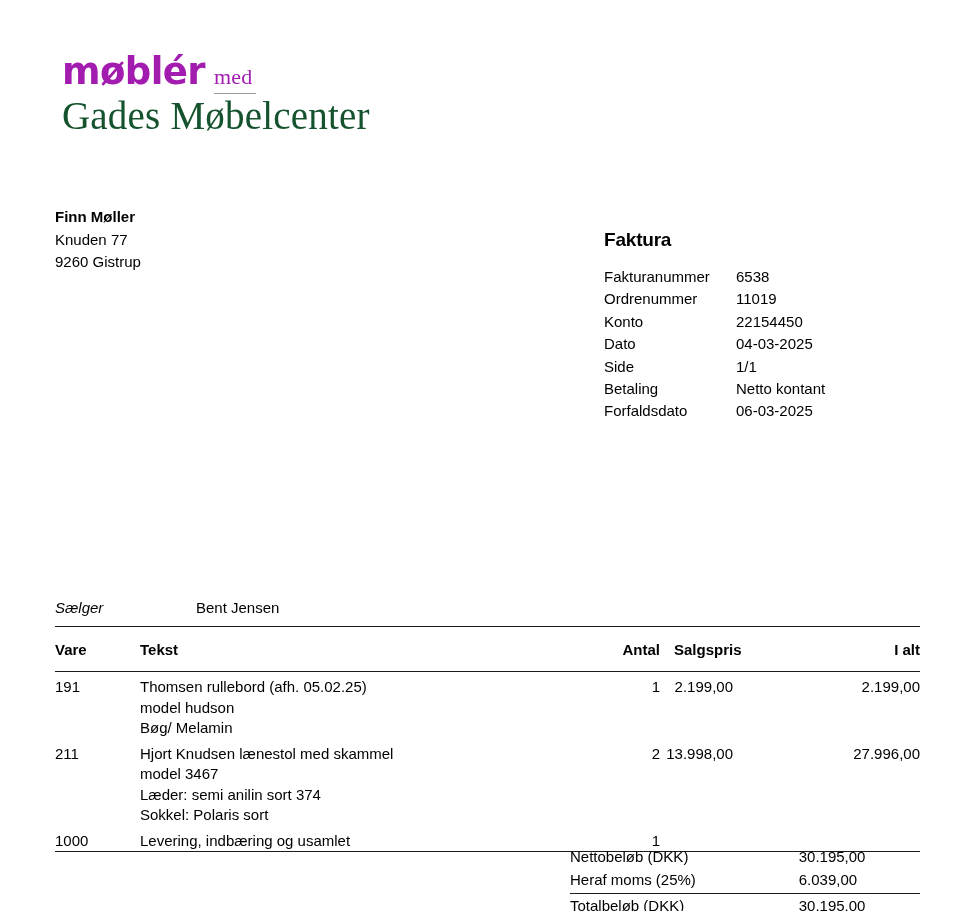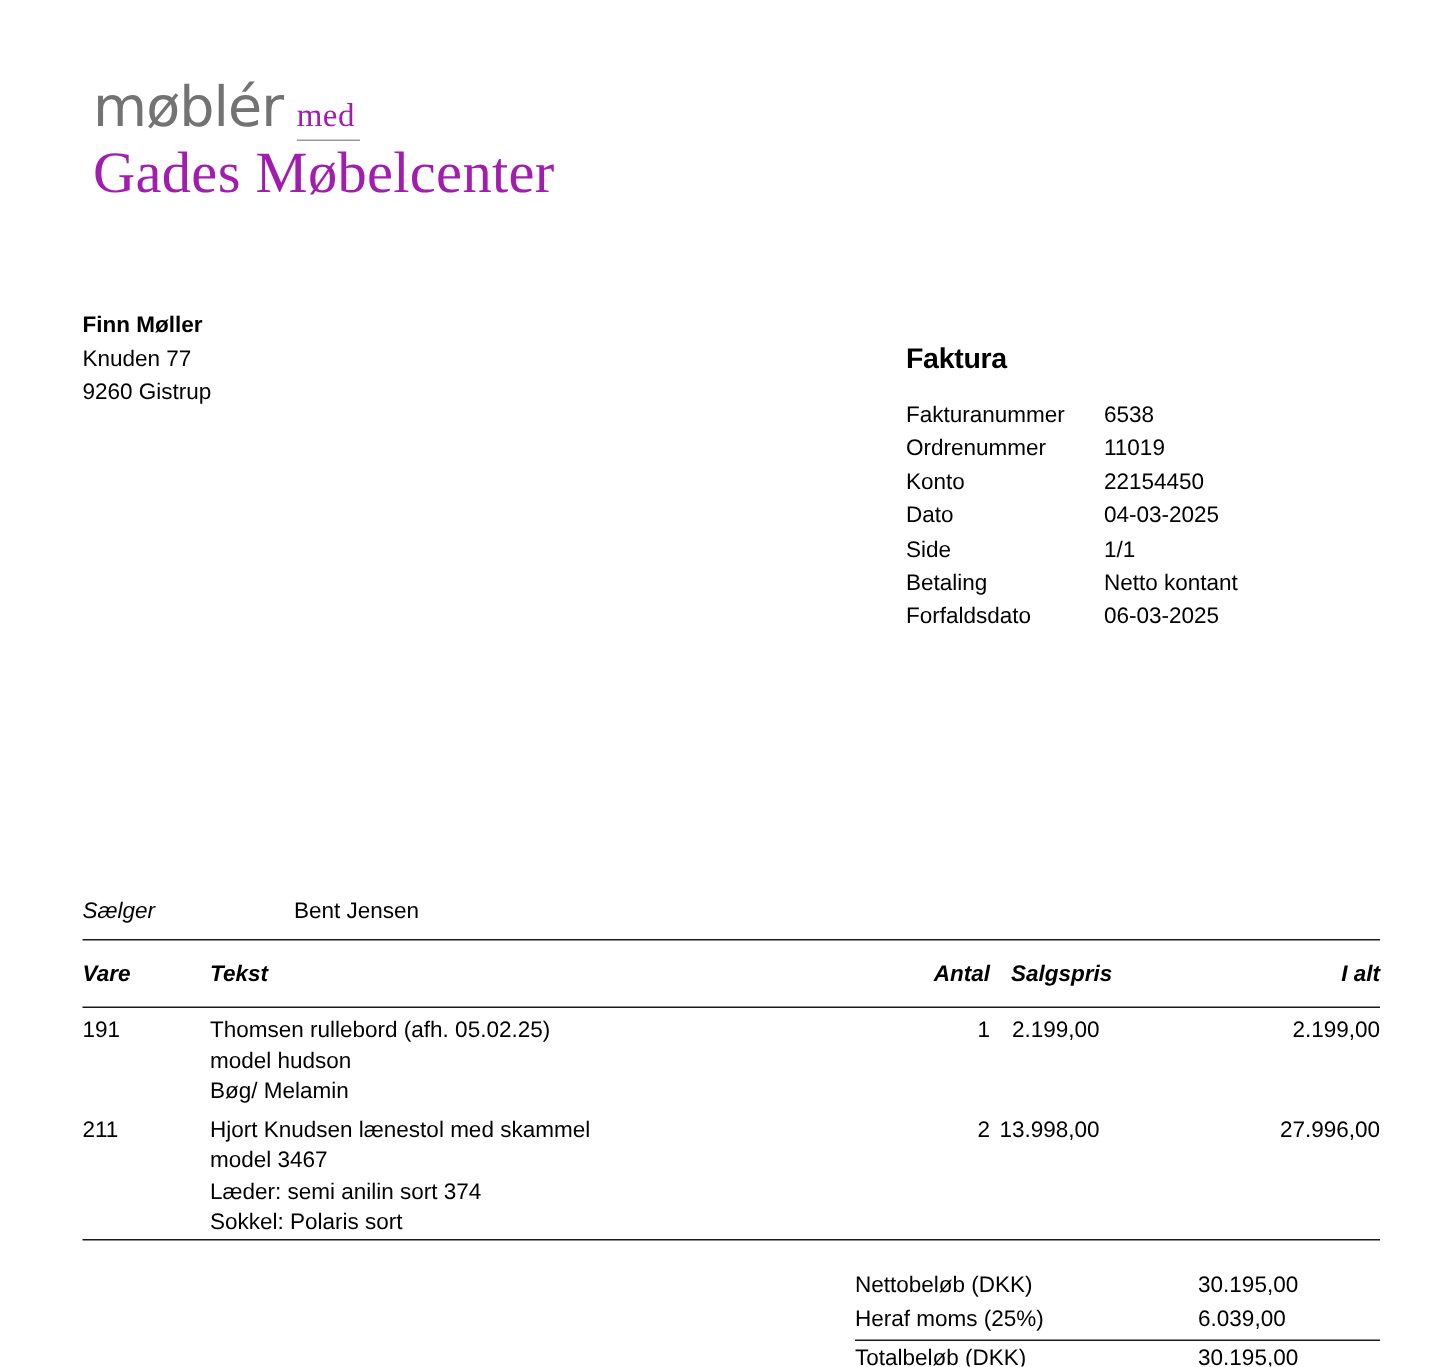--- a/index.html
+++ b/index.html
@@ -22,24 +22,24 @@
     left: 62px;
     top: 52px;
   }
   #logo-line1 {
     display: flex;
     align-items: baseline;
     gap: 9px;
   }
   #logo-mark {
     font-family: "DejaVu Sans", sans-serif;
-    font-weight: normal;
+    font-weight: bold;
     font-size: 37px;
     line-height: 40px;
-    color: #737373;
+    color: #a21caf;
     letter-spacing: -0.6px;
   }
   #logo-med-wrap {
     position: relative;
     padding-bottom: 7px;
   }
   #logo-med {
     font-family: "Liberation Serif", serif;
     font-size: 22px;
     line-height: 24px;
@@ -52,21 +52,21 @@
     left: 0;
     right: -3px;
     bottom: 2px;
     height: 1px;
     background: #9a9a9a;
   }
   #logo-line2 {
     font-family: "Liberation Serif", serif;
     font-size: 39px;
     line-height: 44px;
-    color: #a21caf;
+    color: #14532d;
     margin-top: -2px;
     letter-spacing: 0.2px;
   }
 
   
   #customer-address {
     position: absolute;
     left: 55px;
     top: 206px;
     font-size: 15px;
@@ -139,21 +139,20 @@
   table.items col.c-antal  { width: 60px; }
   table.items col.c-pris   { width: 78px; }
   table.items col.c-ialt   { width: 182px; }
 
   table.items thead th {
     font-weight: bold;
     text-align: left;
     padding: 13px 0 12px 0;
     line-height: 19px;
     white-space: nowrap;
-    font-style: italic;
   }
   table.items thead th.num { text-align: right; }
   table.items thead th.th-pris { padding-left: 14px; text-align: center; }
 
   table.items tbody td {
     padding: 0;
     line-height: 20.5px;
     vertical-align: top;
     white-space: nowrap;
   }
@@ -294,20 +293,29 @@
           <td>
             <div>Hjort Knudsen lænestol med skammel</div>
             <div class="sub-line">model 3467</div>
             <div class="sub-line">Læder: semi anilin sort 374</div>
             <div class="sub-line">Sokkel: Polaris sort</div>
           </td>
           <td class="num">2</td>
           <td class="td-pris">13.998,00</td>
           <td class="num">27.996,00</td>
         </tr>
+        <tr class="first-line">
+          <td>1000</td>
+          <td>
+            <div>Levering, indbæring og usamlet</div>
+          </td>
+          <td class="num">1</td>
+          <td class="td-pris"></td>
+          <td class="num"></td>
+        </tr>
       </tbody>
   </table>
   <hr class="rule">
 </div>
 
 <div id="totals">
   <table>
     <tbody id="totals-body">
         <tr>
           <td class="t-label">Nettobeløb (DKK)</td>

